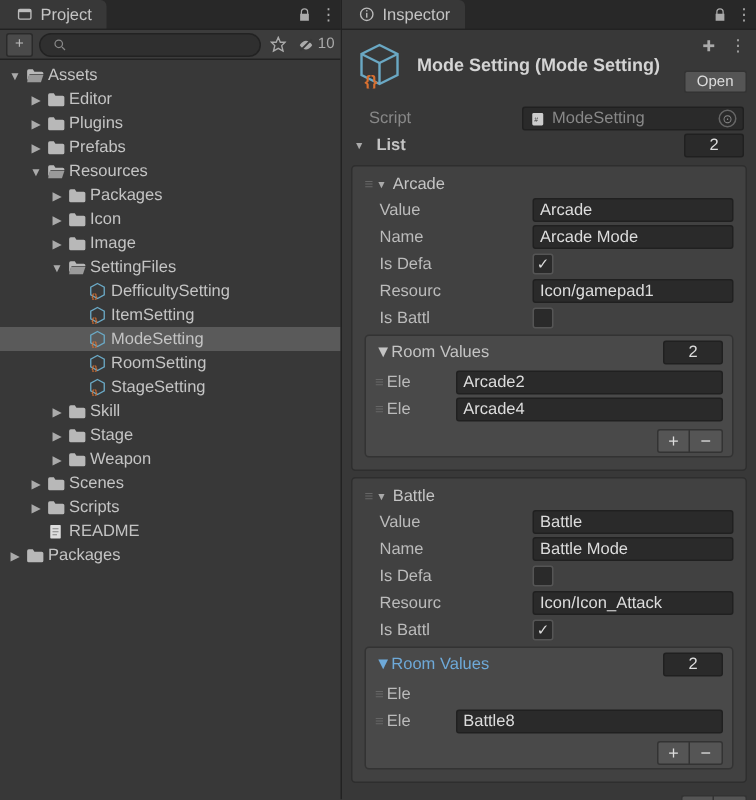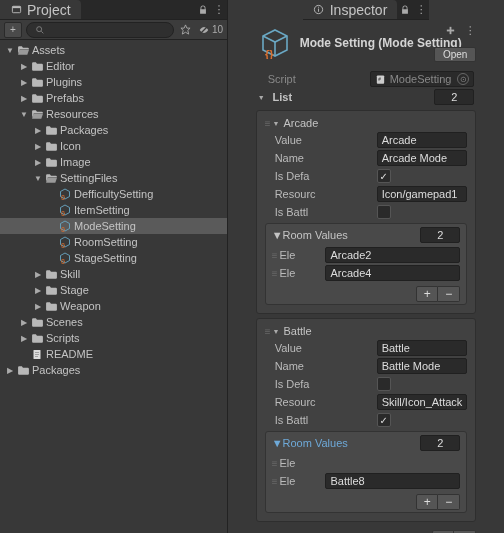--- a/index.html
+++ b/index.html
@@ -1,25 +1,25 @@
 <!DOCTYPE html>
 <html><head>
 <meta charset="utf-8">
 <style>
   * { margin: 0; padding: 0; box-sizing: border-box; font-family: Arial, sans-serif; }
   body { background: #383838; color: #c4c4c4; font-size: 11px; width: 504px; height: 533px; overflow: hidden; display: flex; }
   
   
   .panel { display: flex; flex-direction: column; background: #383838; }
   .panel-left { width: 228px; border-right: 1px solid #222; }
-  .panel-right { flex: 1; align-items: center; }
+  .panel-right { flex: 1; }
   
   
   .tab-header { height: 20px; background: #282828; display: flex; align-items: stretch; border-bottom: 1px solid #222; }
-  .tab { background: #383838; padding: 3px 10px; border-top-right-radius: 4px; display: flex; align-items: center; gap: 5px; font-size: 14px; }
+  .tab { background: #383838; padding: 3px 10px; border-top-right-radius: 4px; display: flex; align-items: center; gap: 5px; font-size: 11px; }
   .tab-icon { width: 12px; height: 12px; display: inline-flex; align-items: center; justify-content: center; }
   .tab-spacer { flex: 1; }
   .header-icon { width: 16px; display:flex; align-items:center; justify-content:center; cursor:pointer; color:#aaa; }
   
   
   .toolbar { height: 20px; background: #3c3c3c; display: flex; align-items: center; padding: 0 4px; gap: 4px; border-bottom: 1px solid #222; }
   .tb-btn { width: 18px; height: 16px; background:#4a4a4a; border:1px solid #2a2a2a; border-radius:2px; display:flex; align-items:center; justify-content:center; color:#bbb; font-size:10px; cursor:pointer;}
   .search { flex:1; height:16px; background:#2f2f2f; border:1px solid #222; border-radius:8px; padding:0 8px; display:flex; align-items:center; color:#888; font-size:10px;}
   .tb-count { display:flex; align-items:center; gap:2px; font-size:10px; color:#aaa;}
   
@@ -471,21 +471,21 @@
     <div class="field-row">
             <div class="field-label">Name</div>
       <div class="field-input">Battle Mode</div>
           </div>
     <div class="field-row">
             <div class="field-label" style="text-overflow:clip">Is Defa</div>
       <div class="checkbox"></div>
           </div>
     <div class="field-row">
             <div class="field-label" style="text-overflow:clip">Resourc</div>
-      <div class="field-input">Skill/Icon_Attack</div>
+      <div class="field-input">Icon/Icon_Attack</div>
           </div>
     <div class="field-row">
             <div class="field-label" style="text-overflow:clip">Is Battl</div>
       <div class="checkbox">✓</div>
           </div>
     <div class="inner-list">
       <div class="inner-list-head hl">
         <span class="tw2">▼</span>
               <span>Room Values</span>
         <span class="spacer"></span>

